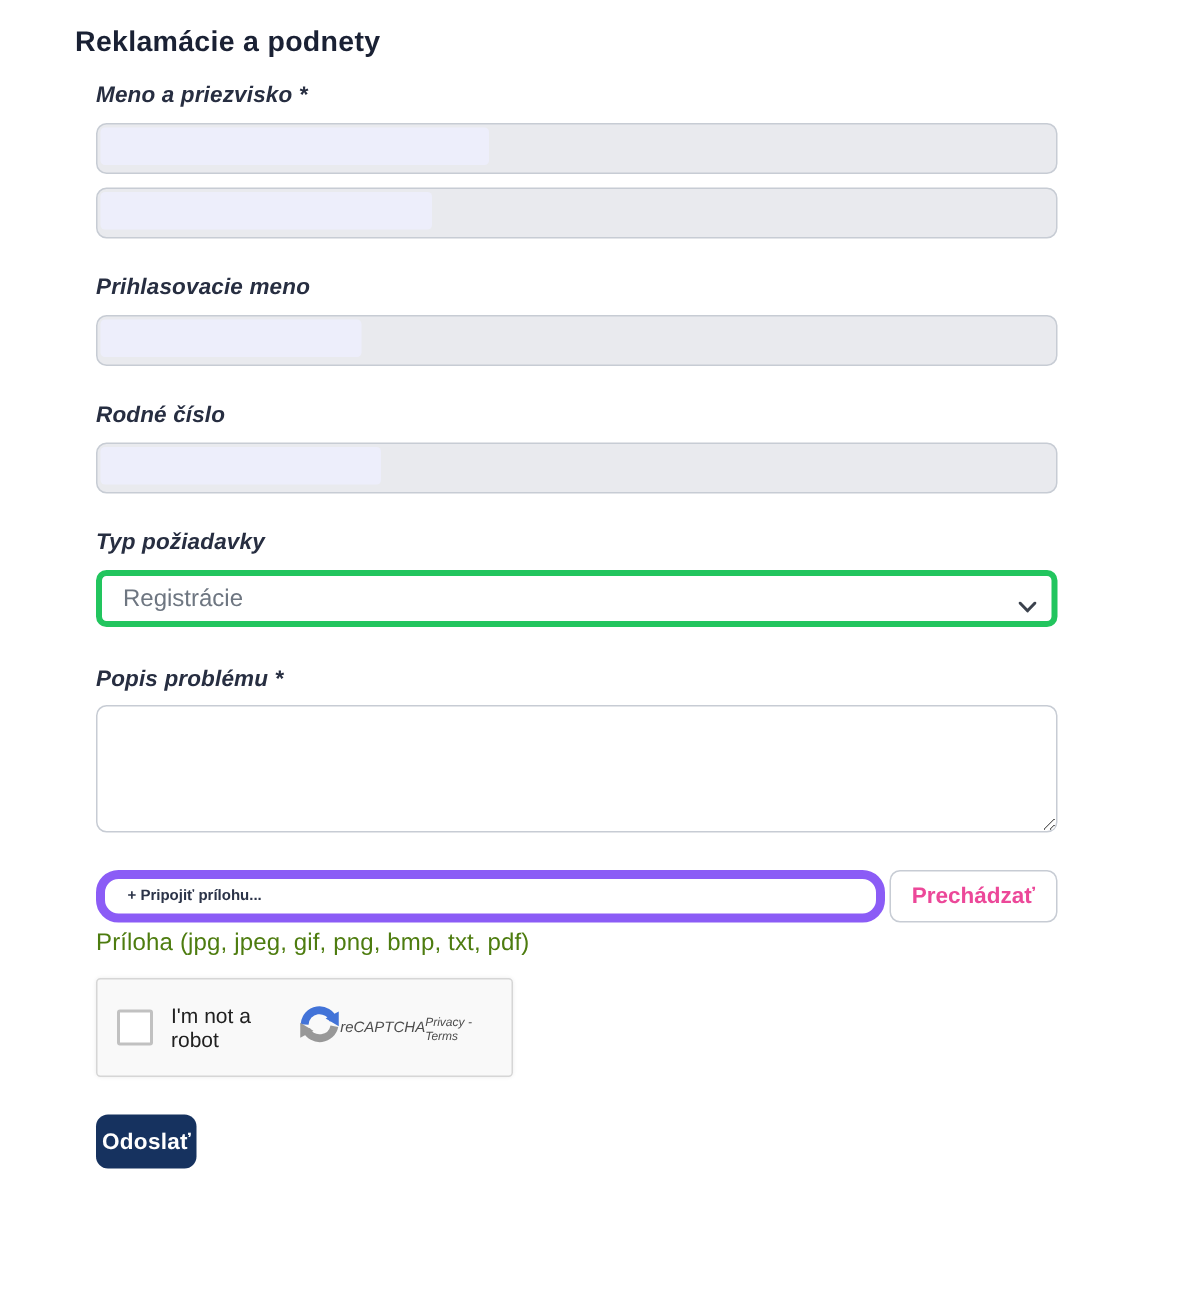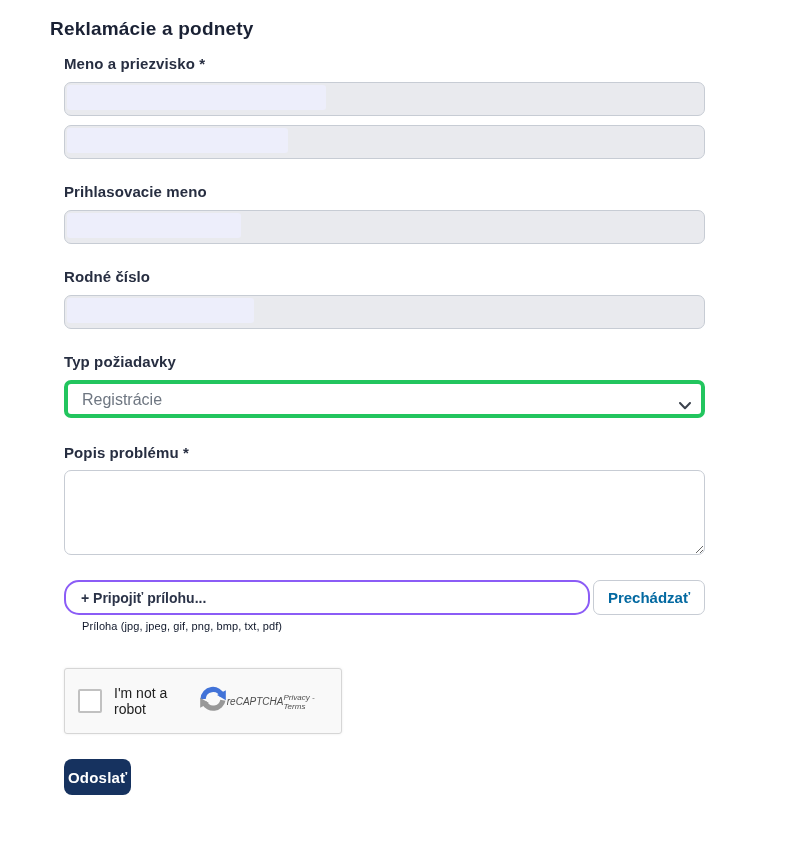--- a/index.html
+++ b/index.html
@@ -13,21 +13,21 @@
 
   .page-title {
     margin-left: -14px;
     font-size: 19px; line-height: 30px; font-weight: 800;
     color: #1a2134; letter-spacing: 0.2px;
   }
 
   .field-label {
     display: block;
     font-size: 15px; line-height: 18px; font-weight: 700;
-    color: #272e41; letter-spacing: 0.1px;
+    color: #272e41; letter-spacing: 0.1px; font-style: italic;
   }
   .mt-first { margin-top: 11px; }
   .mt-group { margin-top: 24px; }
   .mt-desc  { margin-top: 26px; }
 
   .input-disabled {
     position: relative;
     width: 641px; height: 34px; margin-top: 9px;
     background: #e9eaee;
     border: 1px solid #c7ccd4;
@@ -60,36 +60,36 @@
     border: 1px solid #c7ccd4; border-radius: 7px;
     resize: both; outline: none;
   }
 
   .file-row { position: relative; width: 641px; height: 35px; margin-top: 25px; }
   .file-main {
     position: absolute; left: 0; top: 0; bottom: 0; right: 115px;
     display: flex; align-items: center;
     padding-left: 15px;
     background: #ffffff;
-    border: 2px solid #8b5cf6; border-radius: 15px;
-    font-size: 14px; font-weight: 700; color: #2b3348;
+    border: 6px solid #8b5cf6; border-radius: 15px;
+    font-size: 10px; font-weight: 700; color: #2b3348;
     cursor: pointer;
   }
   .file-browse {
     position: absolute; right: 0; top: 0; width: 112px; height: 35px;
     display: flex; align-items: center; justify-content: center;
     background: #ffffff;
     border: 1px solid #c7ccd4; border-radius: 7px;
-    font-size: 15px; font-weight: 700; color: #0369a1;
+    font-size: 15px; font-weight: 700; color: #ec4899;
     cursor: pointer;
   }
-  .file-hint { margin-top: 5px; font-size: 11px; color: #0f172a; letter-spacing: 0.1px; margin-left: 18px; }
+  .file-hint { margin-top: 5px; font-size: 16px; color: #4d7c0f; letter-spacing: 0.1px; }
 
   .captcha {
-    width: 278px; height: 66px; margin-top: 36px;
+    width: 278px; height: 66px; margin-top: 14px;
     background: #f9f9f9;
     border: 1px solid #d6d6d6; border-radius: 3px;
     box-shadow: 0 0 3px rgba(0,0,0,0.08);
     display: flex; align-items: center;
   }
   .captcha-checkbox {
     width: 24px; height: 24px; margin-left: 13px;
     background: #ffffff;
     border: 2px solid #c1c1c1; border-radius: 2px;
     cursor: pointer; flex: none;

